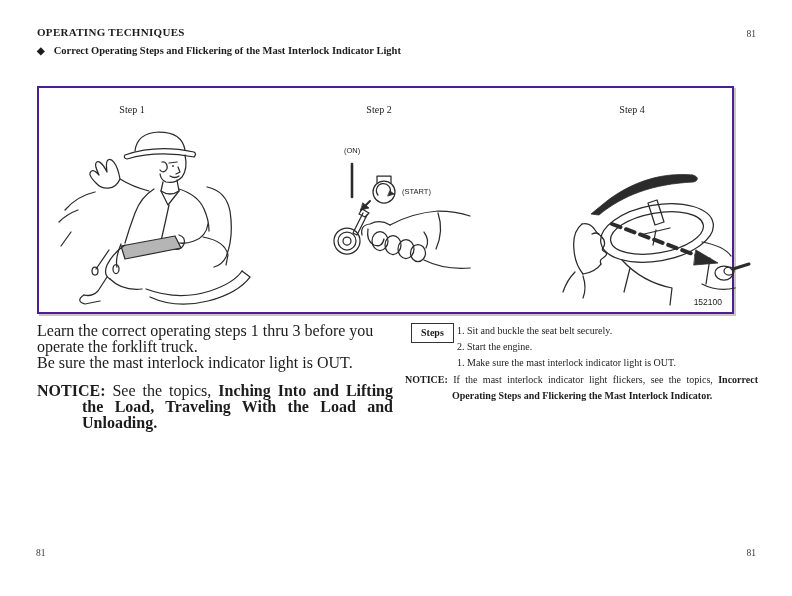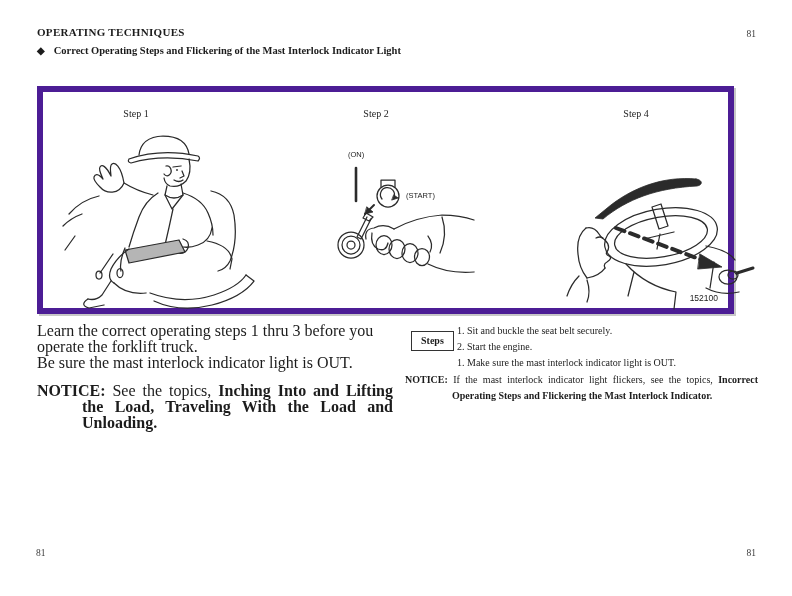--- a/index.html
+++ b/index.html
@@ -16,29 +16,29 @@
     position: absolute; right: 36px; top: 29px;
     font-size: 9.5px; color: #3a3a3a;
   }
   .subheading {
     position: absolute; left: 37px; top: 45px; width: 700px;
     font-size: 10.5px; font-weight: bold;
   }
   .subheading .diamond { font-size: 10px; margin-right: 9px; }
   .figure-box {
     position: absolute; left: 37px; top: 86px; width: 697px; height: 228px;
-    border: 6px solid #4c1d95; background: #fff;
+    border: 2px solid #4c1d95; background: #fff;
     box-shadow: 2px 2px 0 rgba(0,0,0,0.22);
   }
   .step-label {
     position: absolute; top: 16px; width: 80px; text-align: center;
     font-size: 10px; color: #222;
   }
   .step-label.s1 { left: 53px; }
-  .step-label.s2 { left: 293px; text-align: center; }
+  .step-label.s2 { left: 300px; text-align: center; }
   .step-label.s3 { left: 553px; }
   .illus { position: absolute; }
   .illus svg { display: block; }
   .illus-1 { left: 18px;  top: 36px; }
   .illus-2 { left: 293px; top: 52px; }
   .illus-3 { left: 513px; top: 83px; }
   .ign-label {
     position: absolute; font-family: "Liberation Sans", sans-serif;
     font-size: 7.5px; color: #222; white-space: nowrap;
   }
@@ -50,21 +50,21 @@
   }
   .left-col  { position: absolute; left: 37px;  top: 323px; width: 356px; font-size: 16px; line-height: 16px; }
   .right-col { position: absolute; left: 405px; top: 323px; width: 353px; font-size: 10px; line-height: 16px; }
   .notice {
     text-align: justify; margin-top: 12px;
     padding-left: 45px; text-indent: -45px;
   }
   .right-col .notice { padding-left: 47px; text-indent: -47px; margin-top: 1px; }
   .b { font-weight: bold; }
   .steps-box {
-    position: absolute; left: 6px; top: 8px;
+    position: absolute; left: 6px; top: 0px;
     border: 1px solid #333; padding: 2px 9px 3px 9px;
     font-size: 10px; font-weight: bold; line-height: 13px; background: #fff;
   }
   .steps-list { margin-left: 52px; }
   .footer-num {
     position: absolute; top: 548px; font-size: 9.5px; color: #3a3a3a;
   }
   .footer-left  { left: 36px; }
   .footer-right { right: 36px; }
   .lineart { stroke: #2b2b2b; stroke-width: 1.25; fill: none; stroke-linecap: round; stroke-linejoin: round; }

